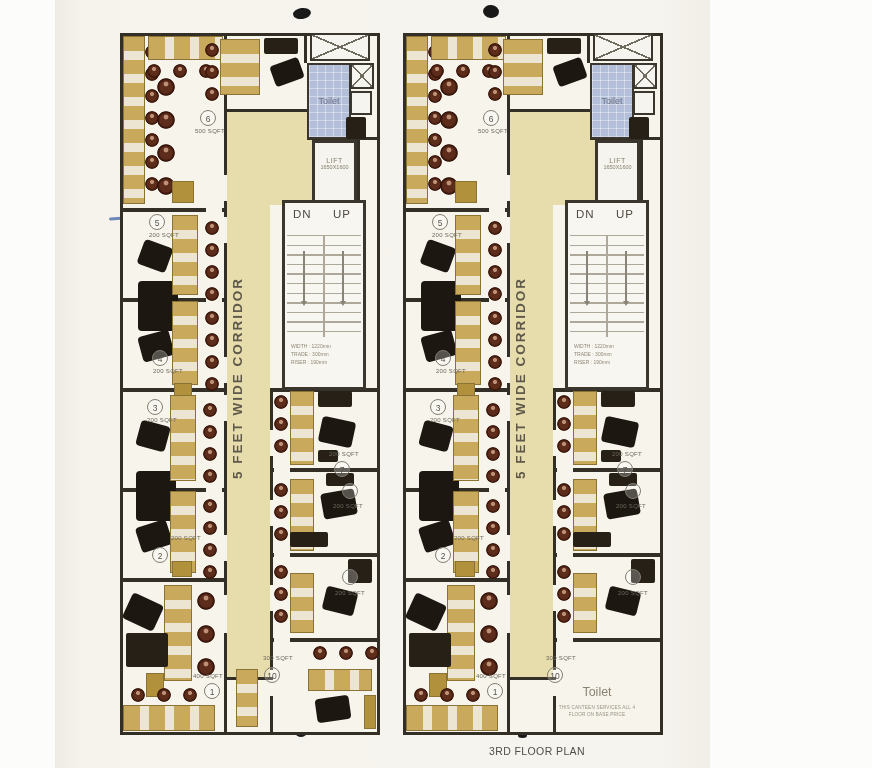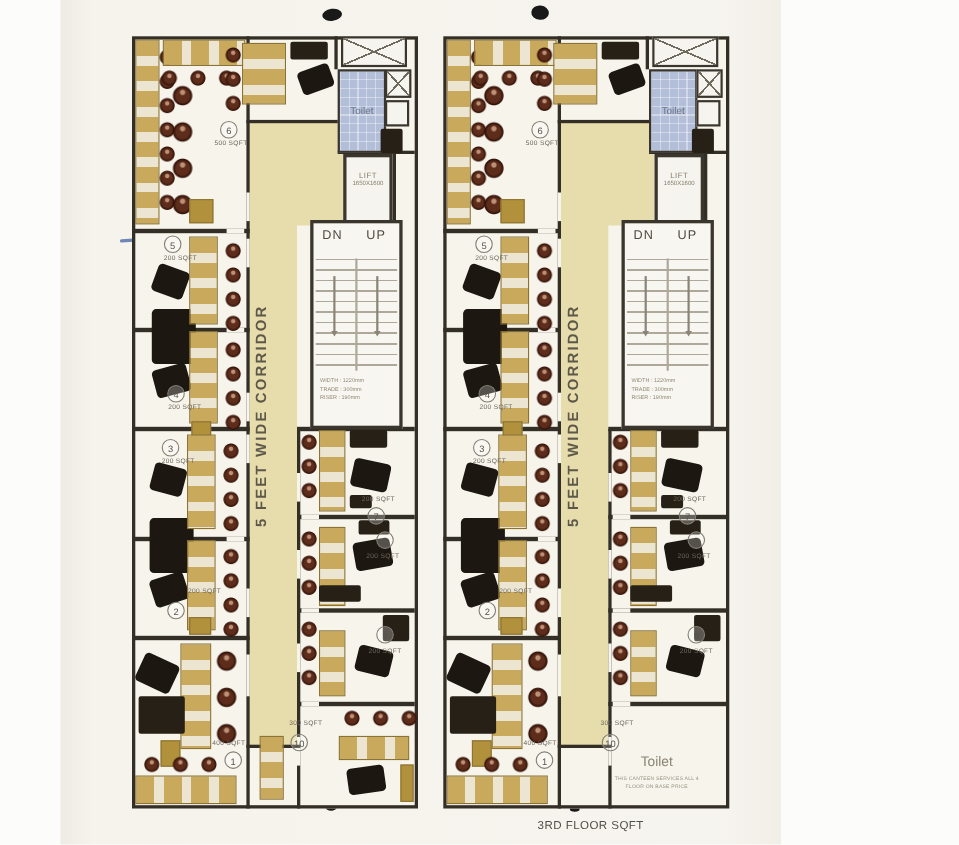--- a/index.html
+++ b/index.html
@@ -373,16 +373,16 @@
   <div class="abs circlenum" style="left:144px;top:634px">10</div>
 
   <div class="canteen-group">
     <div class="abs canteen-title" style="left:142px;top:652px;width:104px">Toilet</div>
     <div class="abs canteen-note" style="left:136px;top:672px;width:116px">THIS CANTEEN SERVICES ALL 4</div>
     <div class="abs canteen-note" style="left:136px;top:679px;width:116px">FLOOR ON BASE PRICE</div>
   </div>
 
   <div class="abs corridor-label" style="left:110px;top:195px;width:38px;height:300px">5 FEET WIDE CORRIDOR</div>
 
-  <div class="abs caption">3RD FLOOR SQFT</div>
+  <div class="abs caption">3RD FLOOR PLAN</div>
 </div>
     </div>
 </div>
 
 </body></html>

